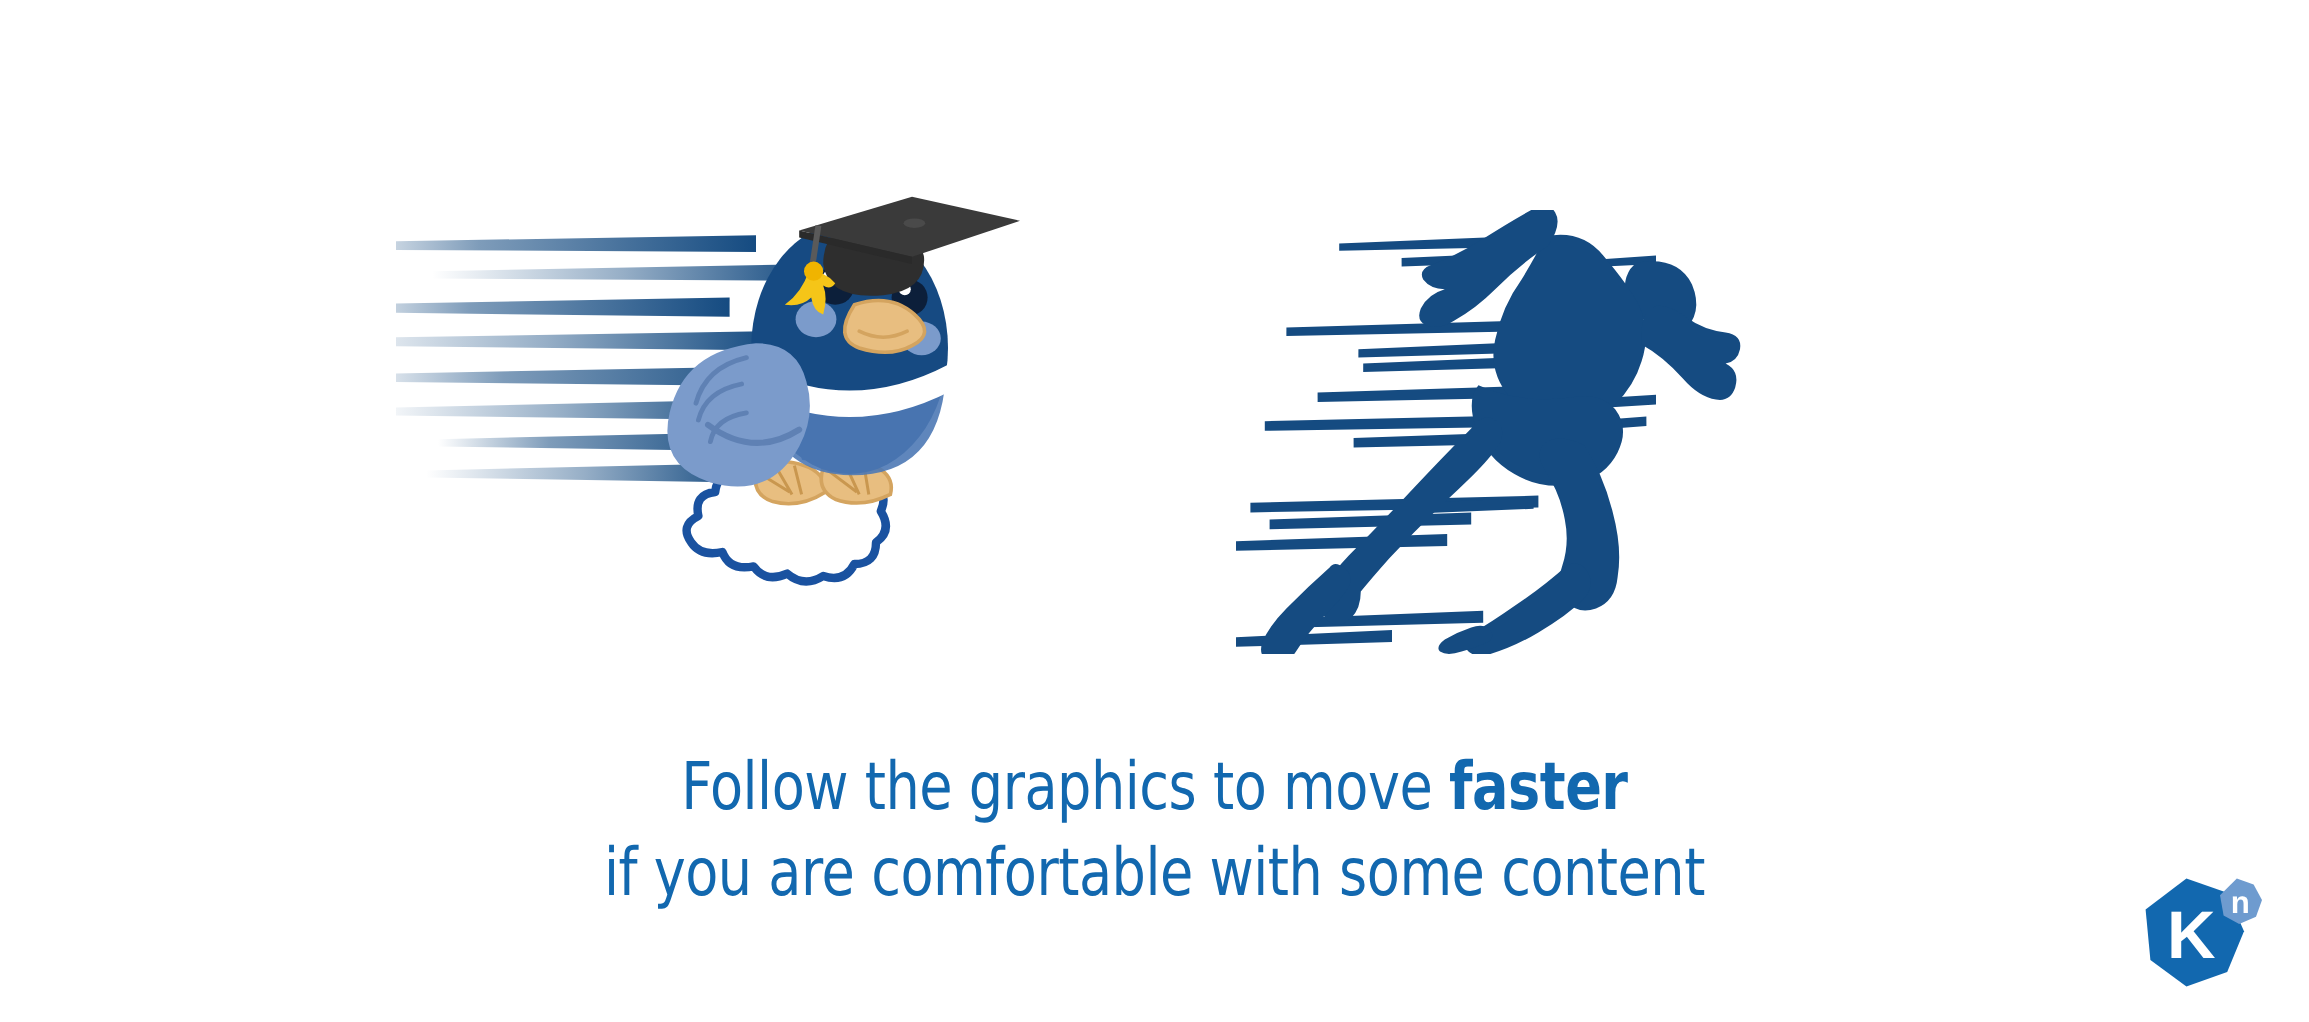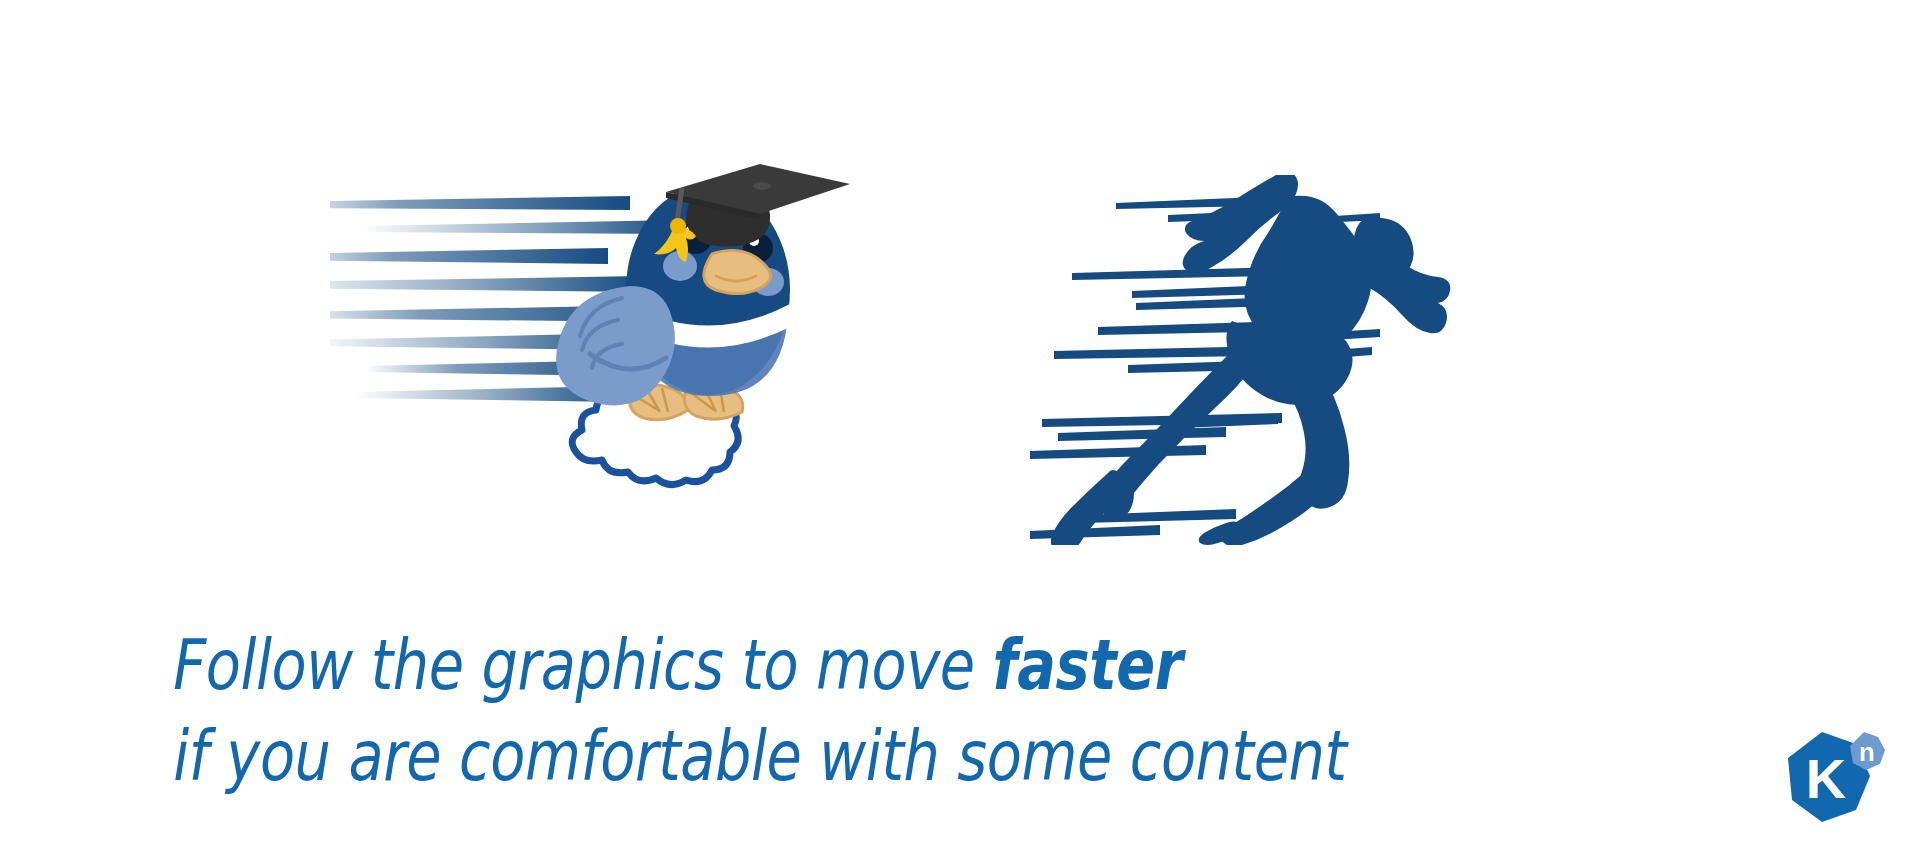--- a/index.html
+++ b/index.html
@@ -44,27 +44,27 @@
     width: 460px;
     height: 370px;
   }
 
   
   #caption {
     position: absolute;
     left: 0;
     top: 620px;
     width: 1924px;
+    text-align: center;
     line-height: 1.30;
     color: #1268AF;
     font-family: "DejaVu Sans", sans-serif;
-    font-size: 70px;
+    font-size: 55px;
     letter-spacing: -0.5px;
     white-space: nowrap;
-    font-style: italic;
   }
   #caption .cap-line {
     display: block;
     transform: scaleX(0.82);
     transform-origin: center center;
   }
   #caption .strong {
     font-weight: bold;
   }
 

